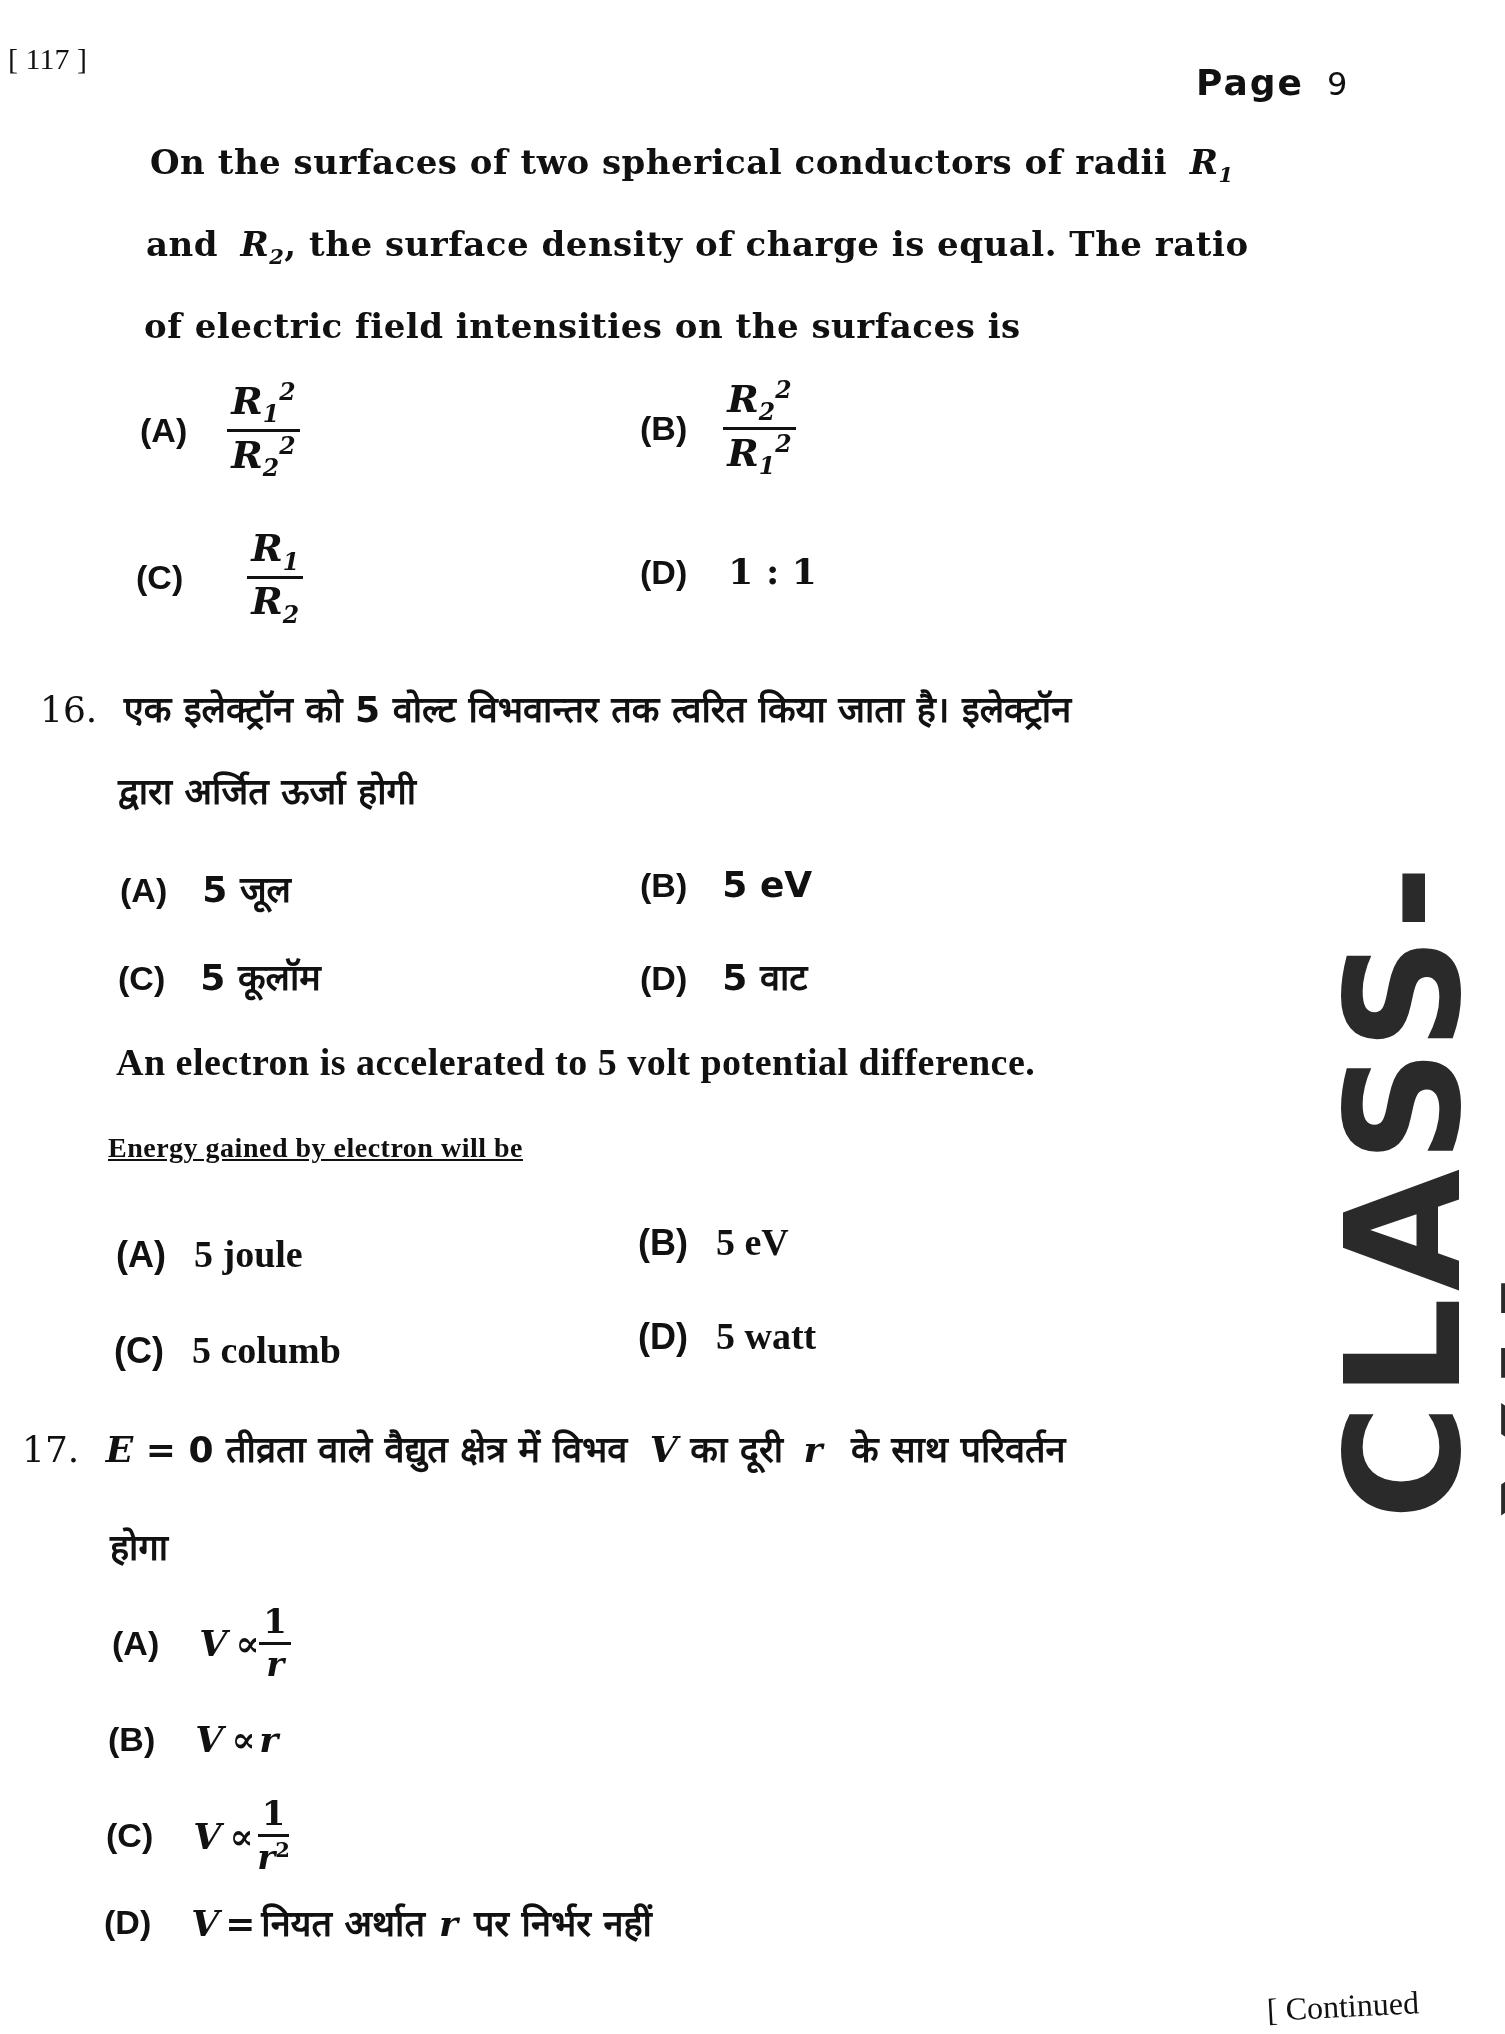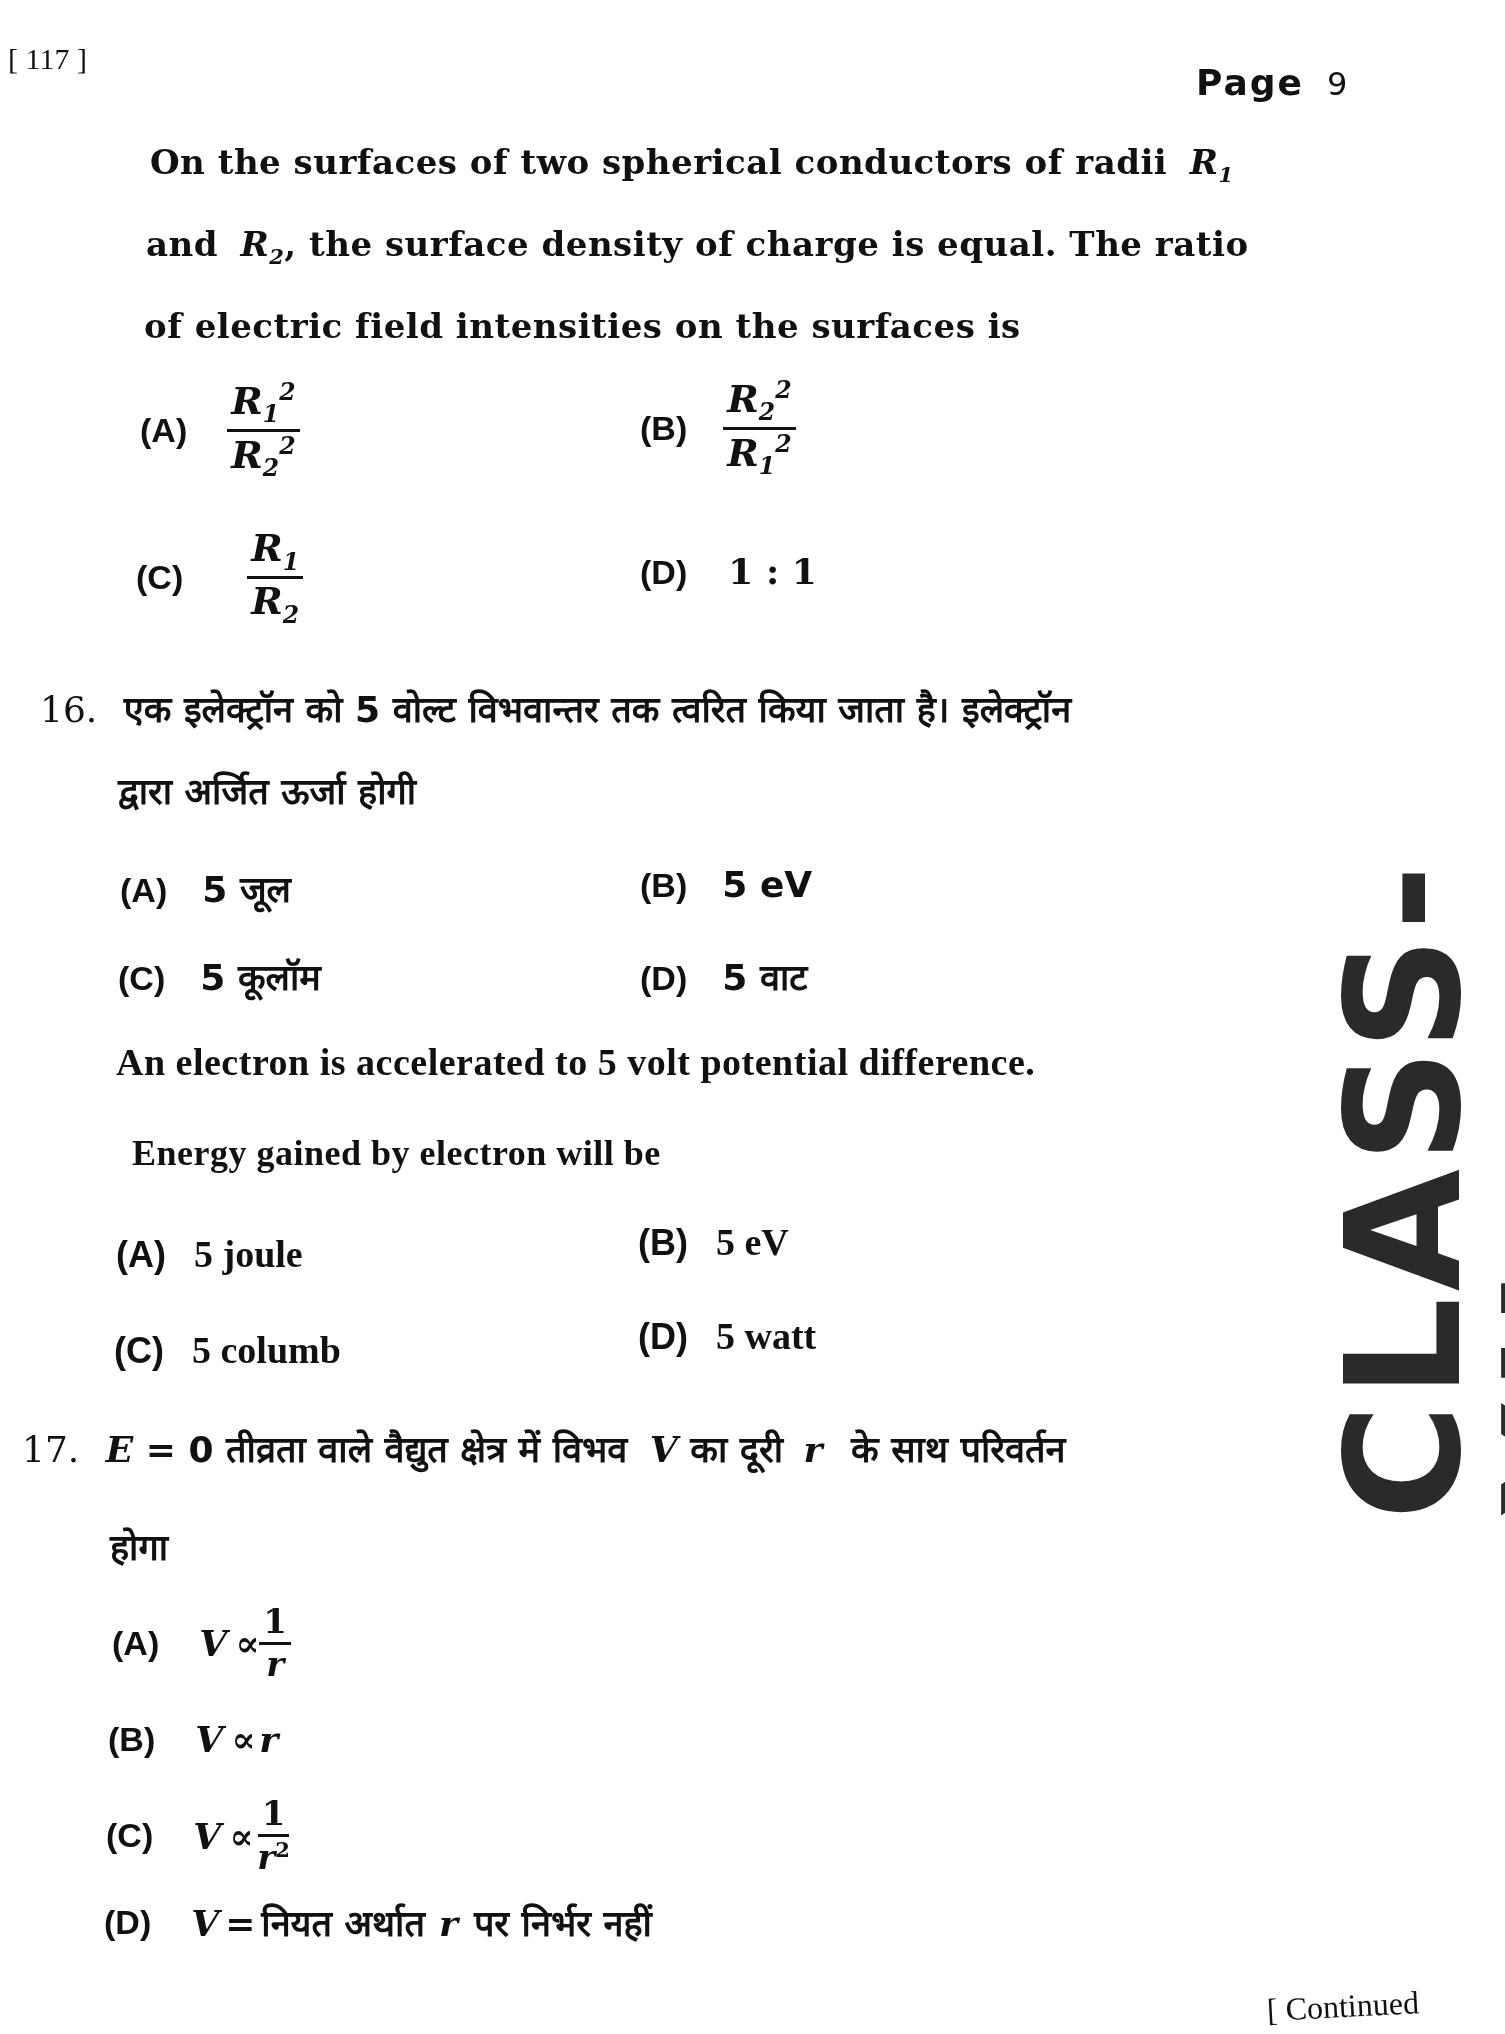--- a/index.html
+++ b/index.html
@@ -93,21 +93,21 @@
   <div class="abs" style="left:118px; top:952px;">
     <span class="opt-label">(C)</span>
     <span class="hi-text" style="margin-left:30px;">5 कूलॉम</span>
   </div>
   <div class="abs" style="left:640px; top:952px;">
     <span class="opt-label">(D)</span>
     <span class="hi-text" style="margin-left:30px;">5 वाट</span>
   </div>
 
   <div class="abs q-text cond" style="left:116px; top:1040px; font-size:38px;">An electron is accelerated to 5 volt potential difference.</div>
-  <div class="abs q-text cond" style="left:132px; top:1132px; font-size:36px;">Energy gained by electron will be</div>
+  <div class="abs q-text cond" style="left:108px; top:1132px; font-size:28px;text-decoration:underline;">Energy gained by electron will be</div>
 
   <div class="abs cond" style="left:116px; top:1232px;">
     <span class="opt-label cond" style="font-size:36px;">(A)</span>
     <span class="opt-val cond" style="margin-left:24px; font-size:38px;text-align:center;">5 joule</span>
   </div>
   <div class="abs cond" style="left:638px; top:1220px;">
     <span class="opt-label cond" style="font-size:36px;">(B)</span>
     <span class="opt-val cond" style="margin-left:24px; font-size:38px;">5 eV</span>
   </div>
   <div class="abs cond" style="left:114px; top:1328px;">

